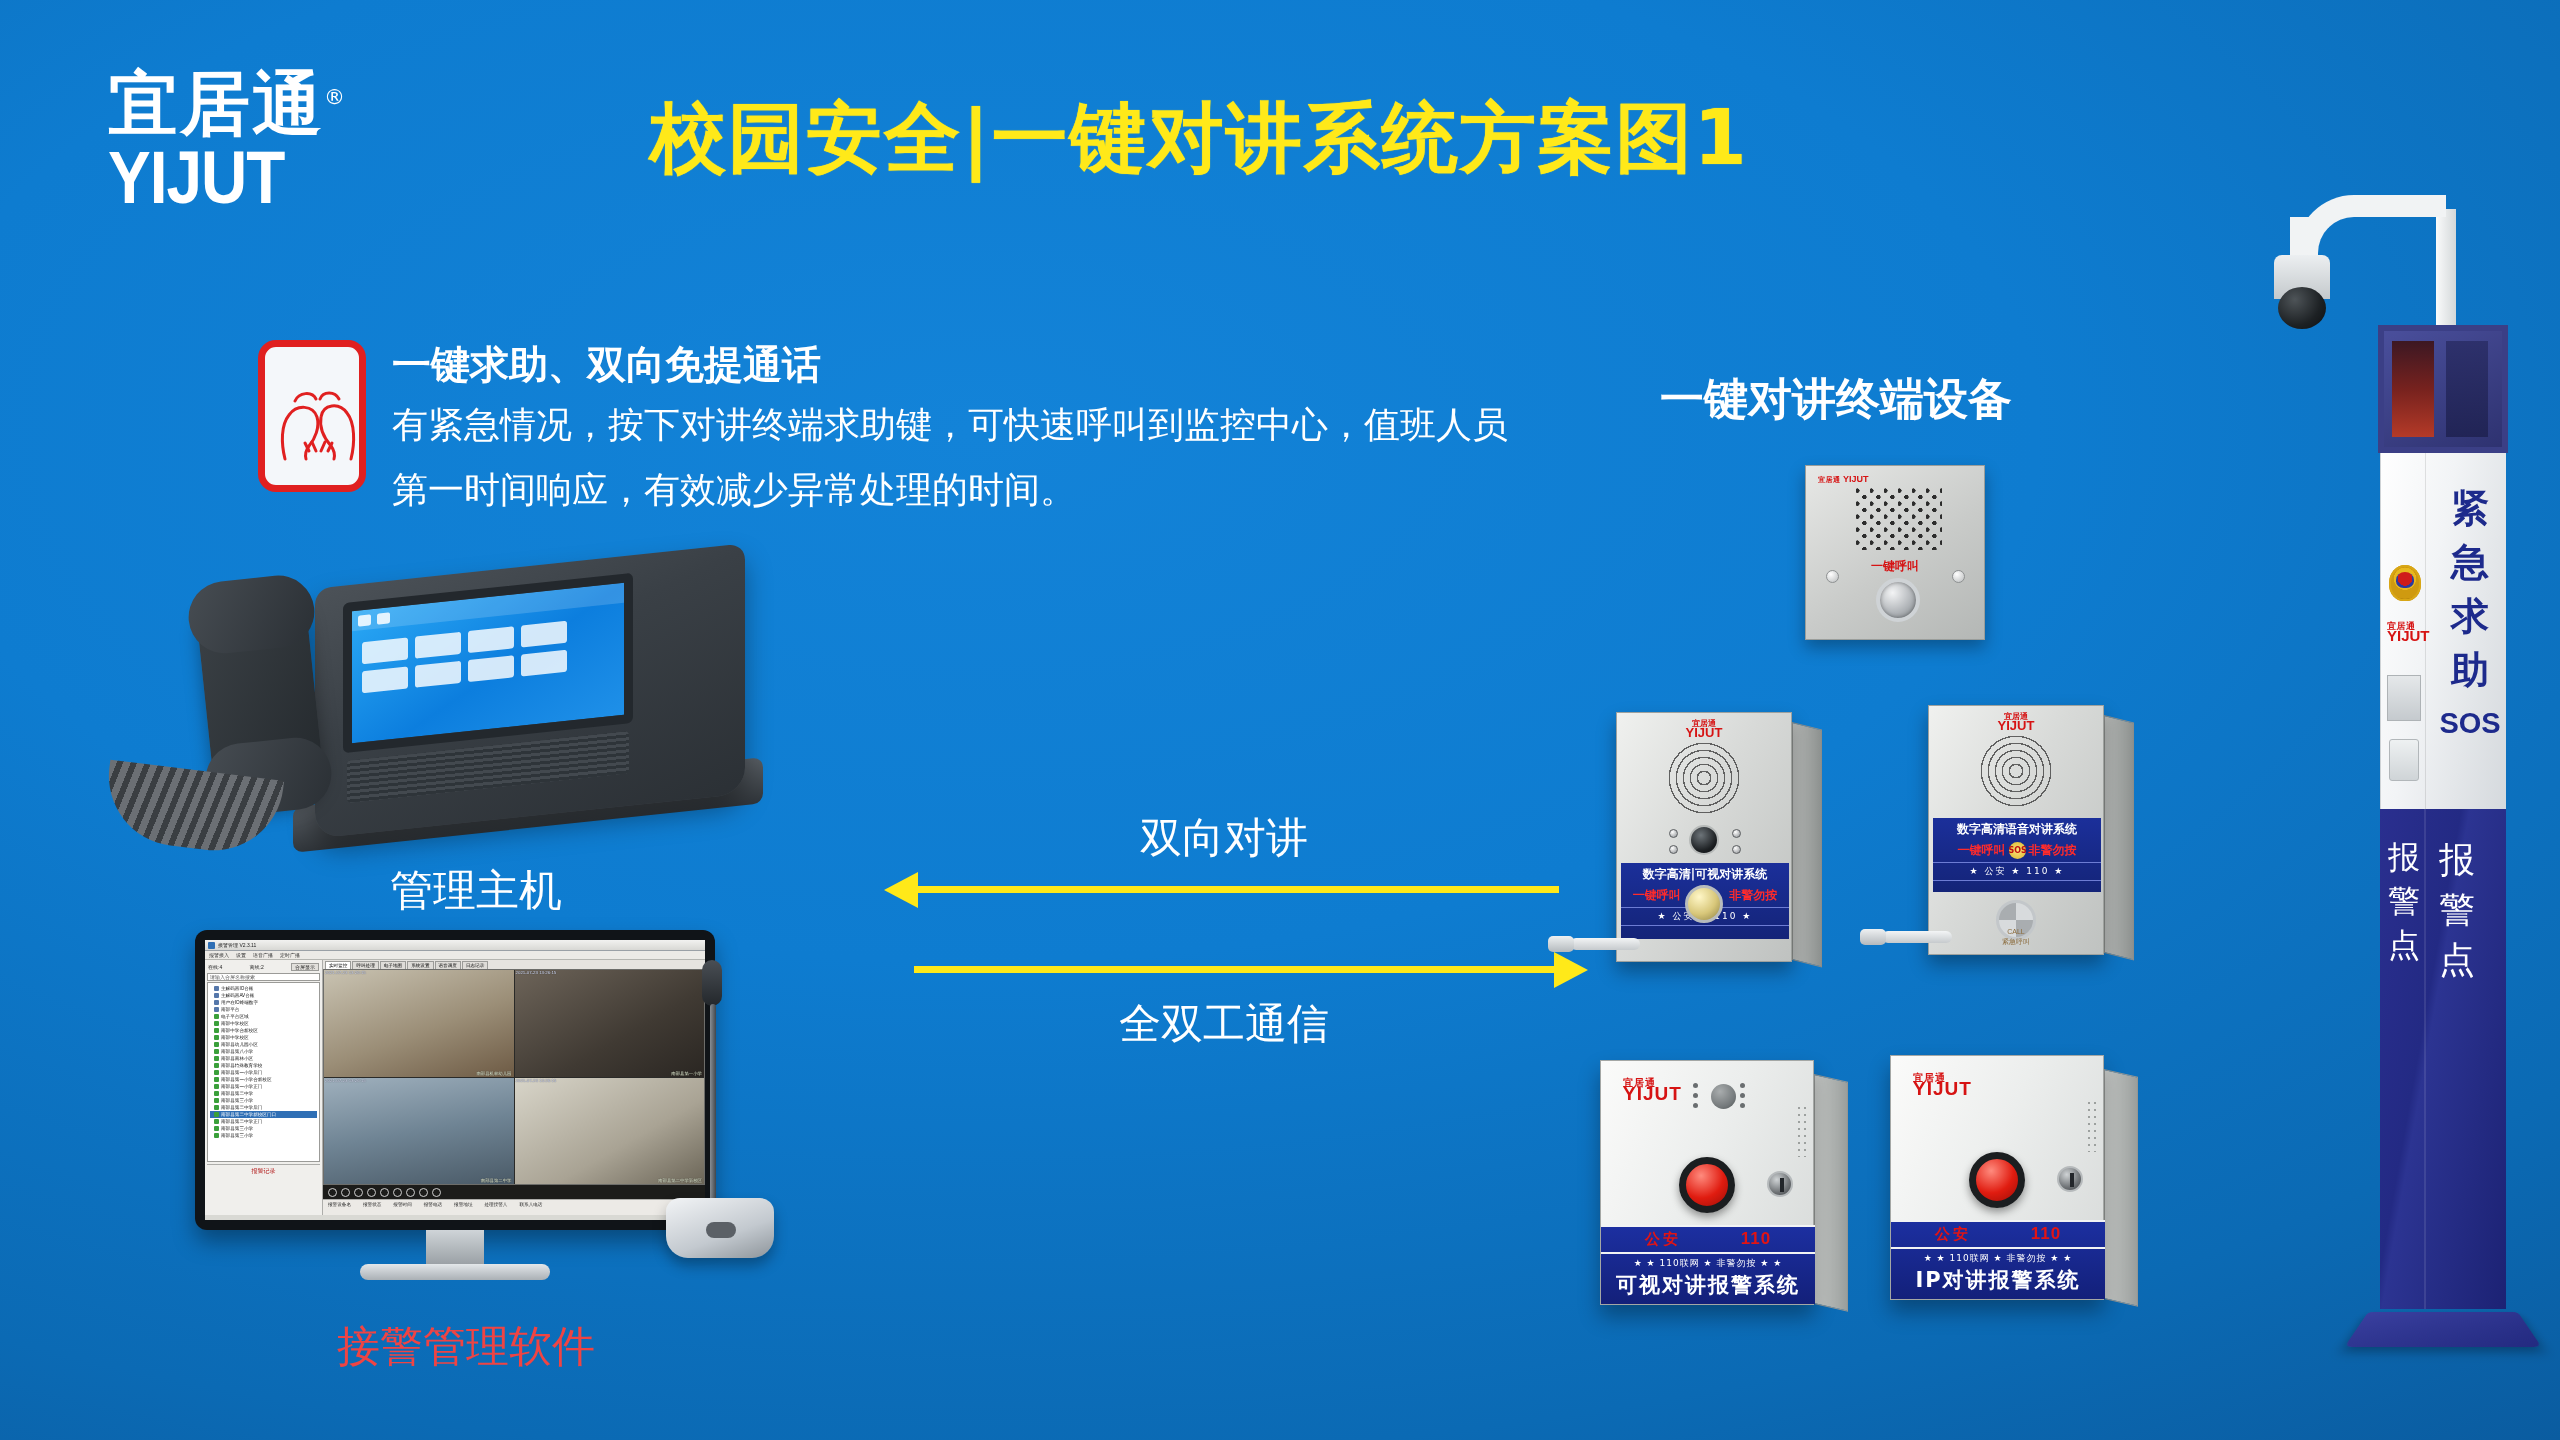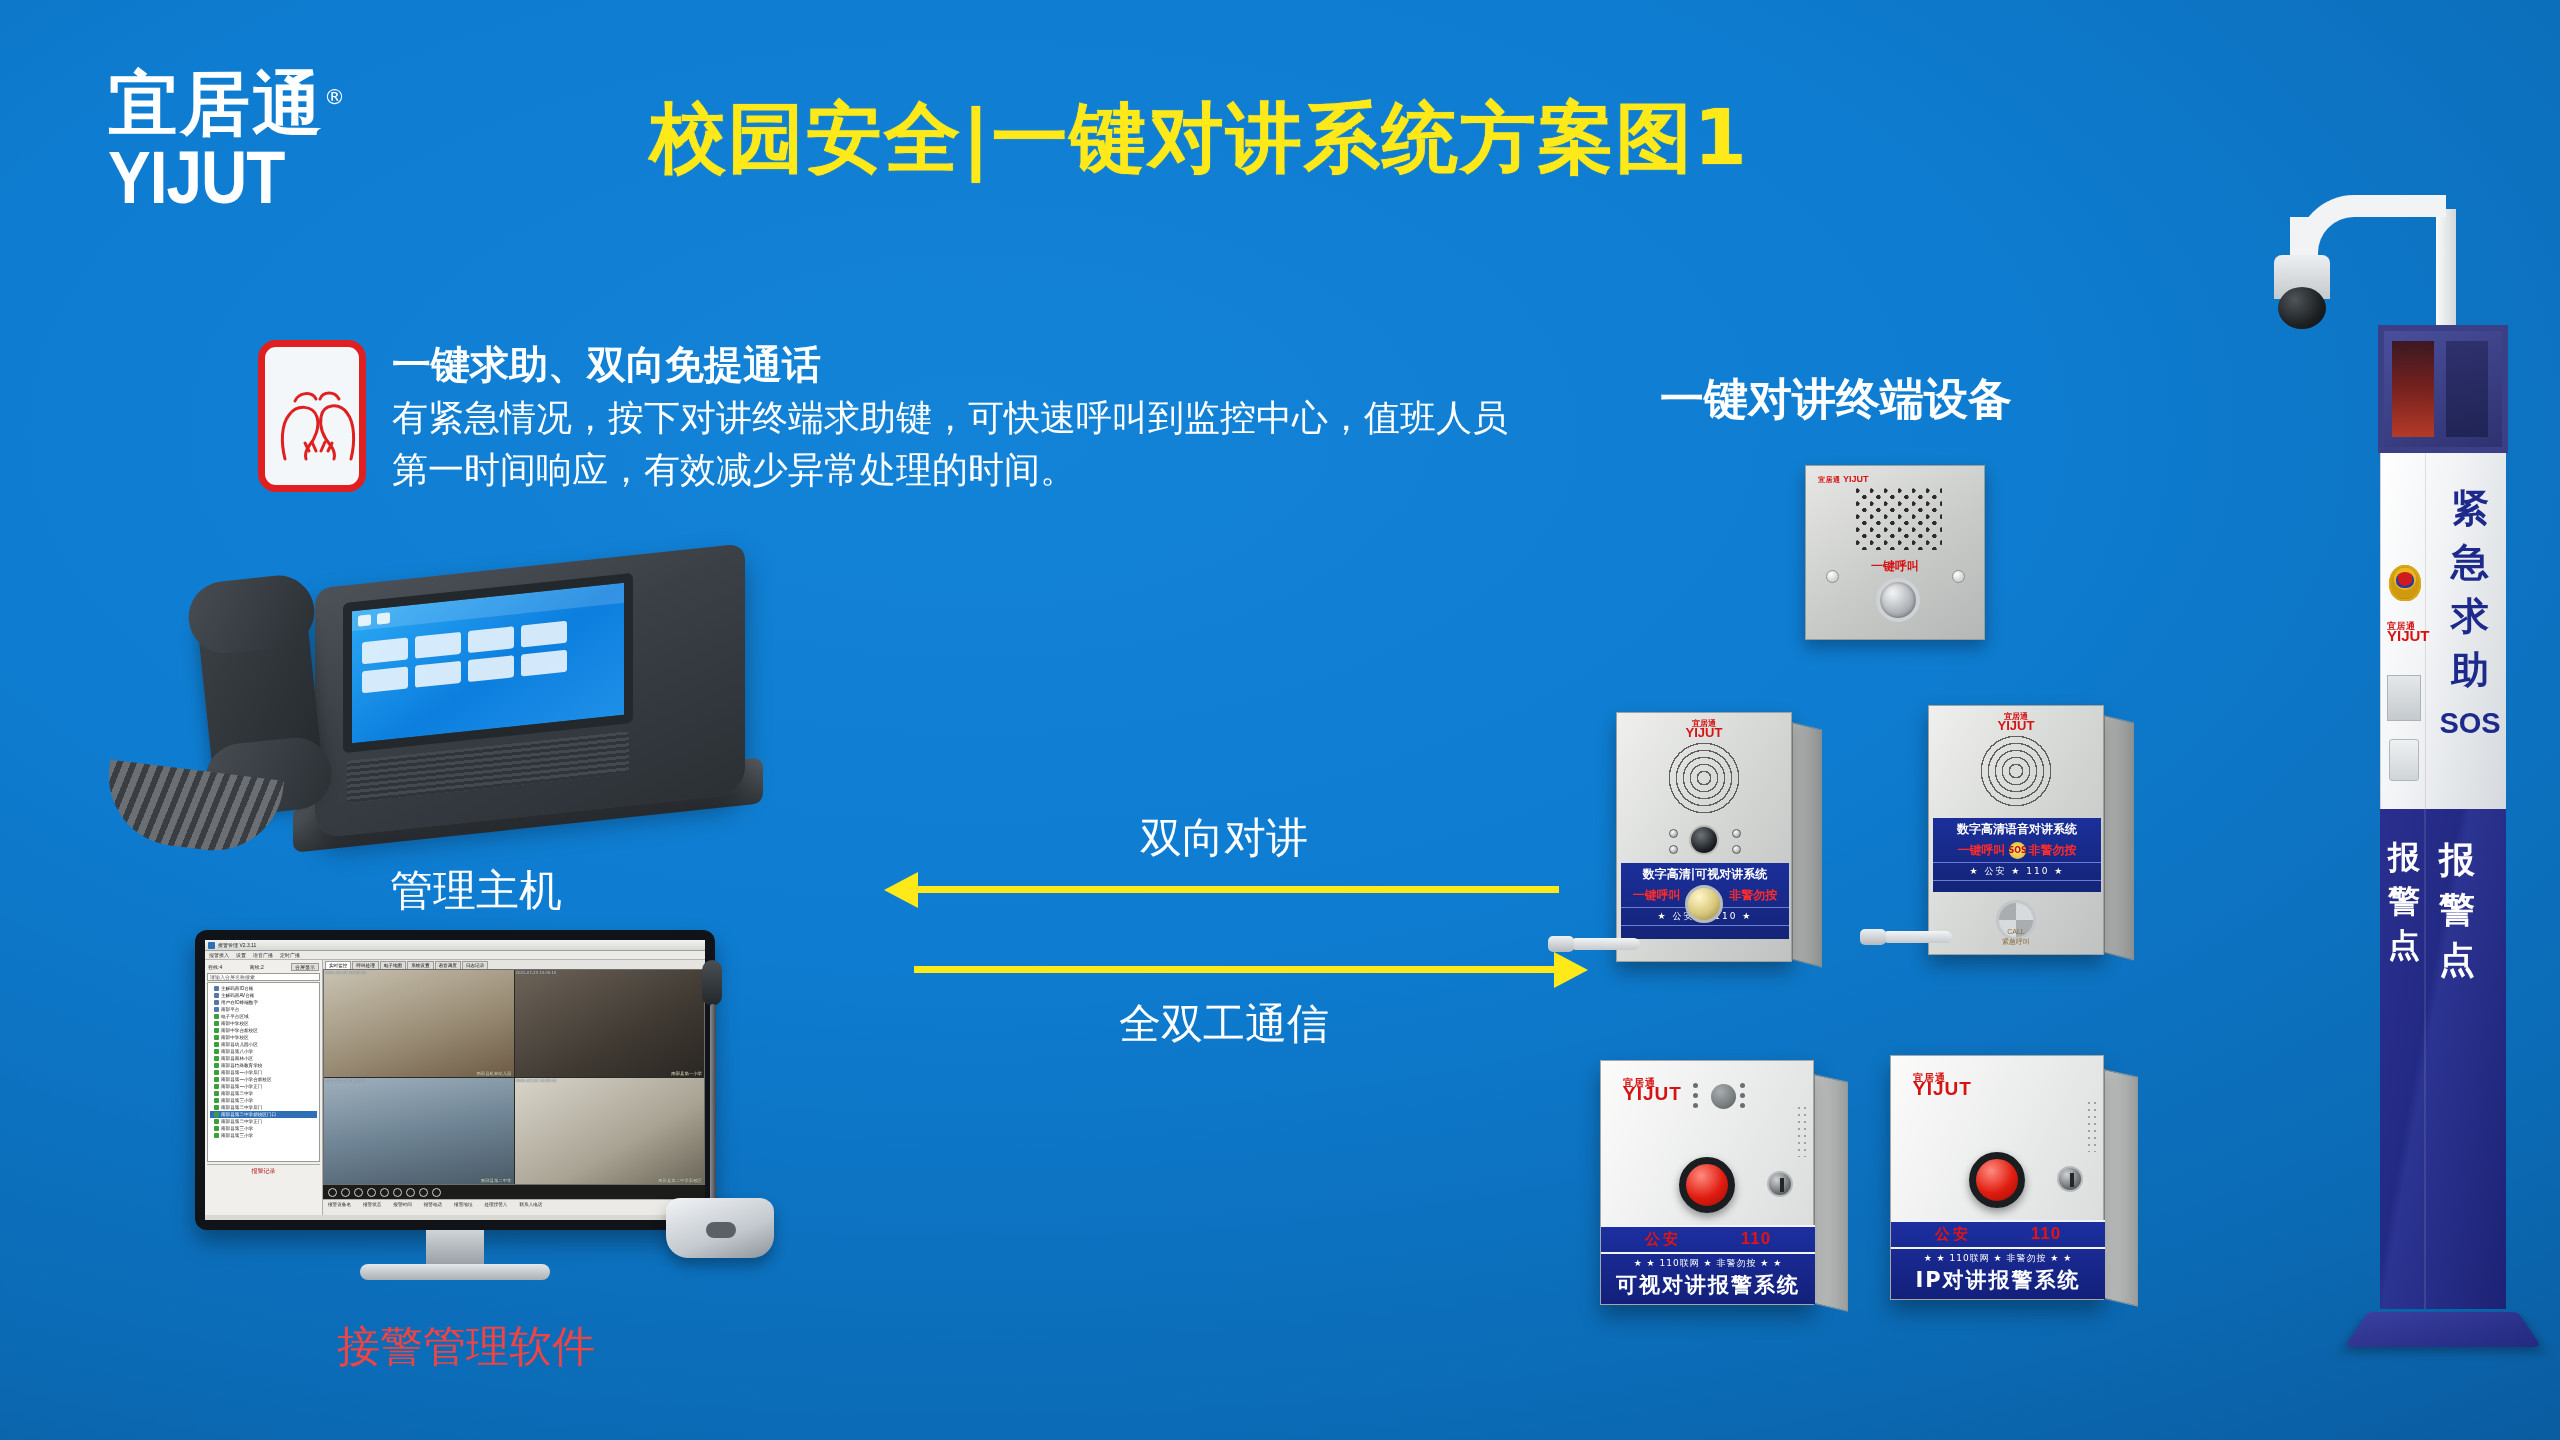--- a/index.html
+++ b/index.html
@@ -36,21 +36,21 @@
   .feature-icon {
     width:108px; height:152px; border:7px solid #e02020; border-radius:18px;
     background:#f4f7fa; flex:none; position:relative;
   }
   .feature-text { padding-top:2px; }
   .feature-title {
     font-size:39px; font-weight:bold; color:#fff; white-space:nowrap;
     font-family:"DejaVu Sans",sans-serif; line-height:46px;
   }
   .feature-body {
-    font-size:36px; color:#fff; line-height:52px; width:1125px;
+    font-size:36px; color:#fff; line-height:65px; width:1125px;
     font-family:"DejaVu Sans",sans-serif; margin-top:4px;
   }
 
   
   .phone { position:absolute; left:165px; top:560px; width:620px; height:300px; }
   .phone-body {
     position:absolute; left:150px; top:6px; width:430px; height:250px;
     background:linear-gradient(160deg,#4c5258 0%,#3a4046 40%,#2b3035 100%);
     border-radius:16px 16px 26px 26px;
     transform:skewY(-6deg);
@@ -382,21 +382,21 @@
     position:absolute; left:8px; top:286px; width:30px; height:42px;
     background:linear-gradient(#eef1f2,#cfd4d7); border:1px solid #b2b7ba; border-radius:3px;
   }
   .pole-blue {
     position:absolute; left:150px; top:614px; width:126px; height:500px;
     background:linear-gradient(100deg,#2a2f8f 0%,#232a84 38%,#2c3492 42%,#1c2274 100%);
   }
   .pole-blue .edge { position:absolute; left:44px; top:0; bottom:0; width:2px; background:rgba(255,255,255,.10); }
   .pb-col {
     position:absolute; top:26px; text-align:center; color:#fff; font-size:32px;
-    font-weight:bold; line-height:44px; font-family:"DejaVu Sans",sans-serif;
+    font-weight:normal; line-height:44px; font-family:"DejaVu Sans",sans-serif;
   }
   .pb-col.a { left:4px; width:40px; }
   .pb-col.b { left:52px; width:50px; font-size:36px; line-height:50px; }
   .pole-foot {
     position:absolute; left:128px; top:1104px; width:170px; height:56px;
     background:linear-gradient(160deg,#3a40a0,#232a80); border-radius:6px;
     transform:perspective(160px) rotateX(52deg);
     box-shadow:0 6px 12px rgba(0,0,0,.3);
   }
 </style>

